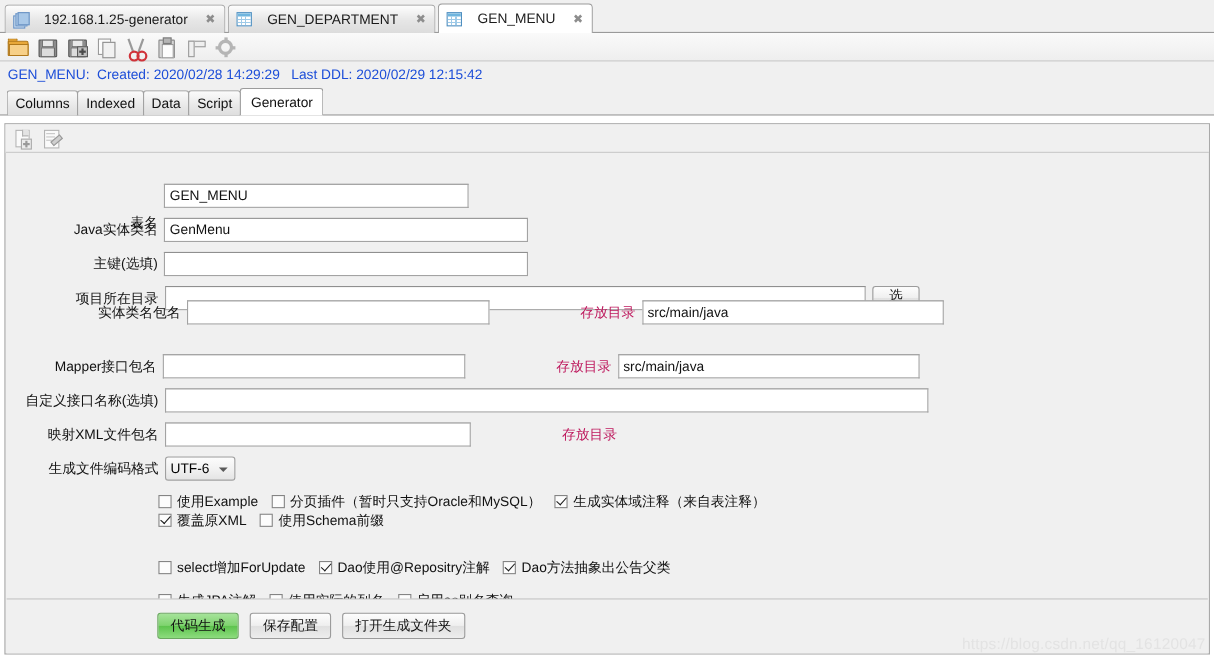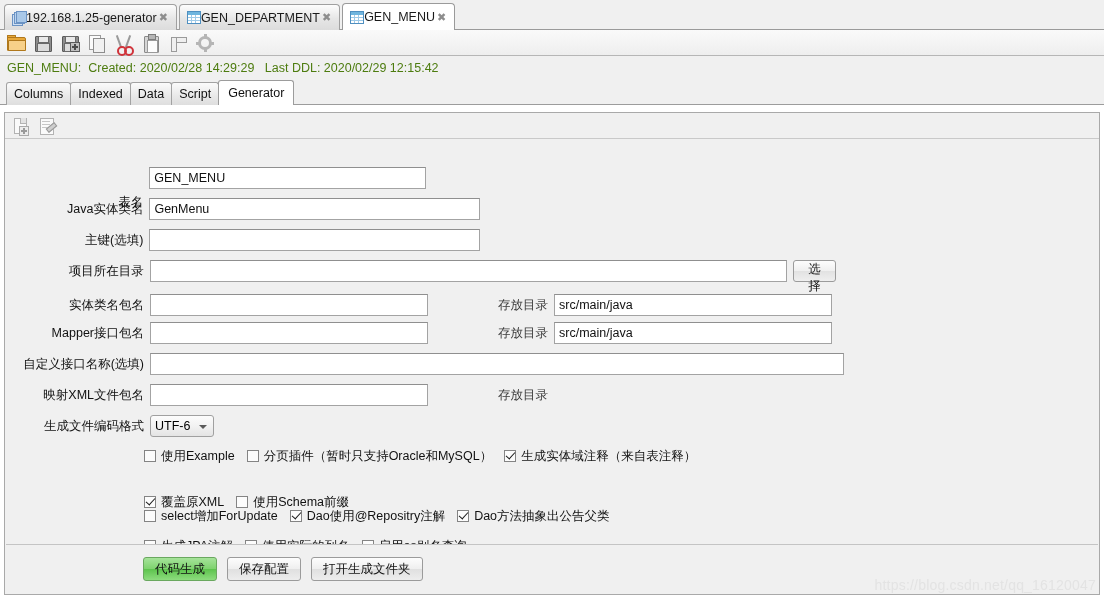--- a/index.html
+++ b/index.html
@@ -25,21 +25,21 @@
     align-items: flex-end;
     padding-left: 4px;
     box-sizing: border-box;
     border-bottom: 1px solid #9a9a9a;
     position: relative;
   }
   .tab {
     height: 26px;
     display: flex;
     align-items: center;
-    gap: 0;
+    gap: 14px;
     padding: 0 8px 0 7px;
     box-sizing: border-box;
     border: 1px solid #a0a0a0;
     border-bottom: none;
     border-radius: 4px 4px 0 0;
     background: linear-gradient(to bottom, #fdfdfd 0%, #e6e6e6 55%, #dcdcdc 100%);
     font-size: 12.5px;
     color: #1a1a1a;
     margin-right: 2px;
     position: relative;
@@ -142,21 +142,21 @@
   .ic-gear .gt{position:absolute;background:#b5b5b5;width:3px;height:3px;}
 
   
   .infoline {
     height: 24px;
     background: #f0f0f0;
     display: flex;
     align-items: center;
     padding-left: 7px;
     font-size: 12.5px;
-    color: #4d7c0f;
+    color: #1d4ed8;
     box-sizing: border-box;
     white-space: pre;
   }
 
   
   .subtabs-wrap {
     background: #f0f0f0;
     padding-left: 6px;
     height: 25px;
     position: relative;
@@ -263,23 +263,24 @@
     border-top-color: #8f8f8f;
     background: #ffffff;
     font-family: "Liberation Sans", sans-serif;
     font-size: 12.5px;
     color: #111;
     padding: 0 4px;
     outline: none;
   }
   .lbl2 {
     font-size: 12.5px;
-    color: #404040;
+    color: #be185d;
     padding: 0 6px 0 14px;
     white-space: nowrap;
+    margin-left: 13px;
   }
   .btn {
     height: 22px;
     box-sizing: border-box;
     border: 1px solid #9b9b9b;
     border-radius: 3px;
     background: linear-gradient(to bottom,#fdfdfd 0%,#f0f0f0 48%,#e2e2e2 52%,#efefef 100%);
     font-family: "Liberation Sans", sans-serif;
     font-size: 12.5px;
     color: #111;
@@ -493,21 +494,21 @@
         <div class="lbl" style="width:138px;">主键(选填)</div>
         <input class="inp" style="width: 332px;" value="">
       </div>
 
       <div class="row" style="left:0;top:120px;width:830px;">
         <div class="lbl" style="width:138px;">项目所在目录</div>
         <input class="inp" style="width: 638px;" value="">
         <button class="btn" style="margin-left:6px;">选择</button>
       </div>
 
-      <div class="row" style="left:0;top:154px;width:830px;">
+      <div class="row" style="left:0;top:133px;width:830px;padding-left:22px;">
         <div class="lbl" style="width:138px;">实体类名包名</div>
         <input class="inp" style="width: 278px;" value="">
         <div class="lbl2" style="padding-left:70px;">存放目录</div>
         <input class="inp" style="width: 278px;" value="src/main/java">
       </div>
 
       <div class="row" style="left:0;top:182px;width:830px;">
         <div class="lbl" style="width:138px;">Mapper接口包名</div>
         <input class="inp" style="width: 278px;" value="">
         <div class="lbl2" style="padding-left:70px;">存放目录</div>
@@ -541,21 +542,21 @@
         <label class="cb">
           <span class="cbbox"></span>
           <span>分页插件（暂时只支持Oracle和MySQL）</span>
         </label>
         <label class="cb">
           <span class="cbbox on"></span>
           <span>生成实体域注释（来自表注释）</span>
         </label>
       </div>
 
-      <div class="cbrow" style="left:138px;top:352px;">
+      <div class="cbrow" style="left:138px;top:323px;">
         <label class="cb">
           <span class="cbbox on"></span>
           <span>覆盖原XML</span>
         </label>
         <label class="cb">
           <span class="cbbox"></span>
           <span>使用Schema前缀</span>
         </label>
       </div>
 

